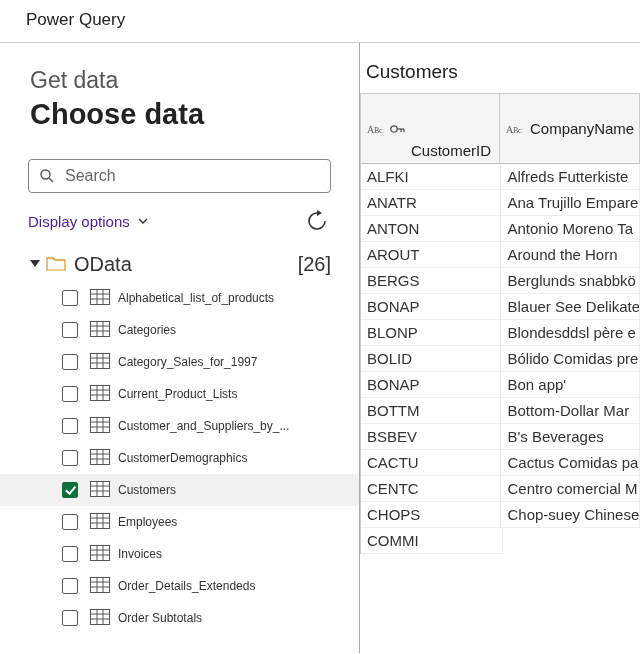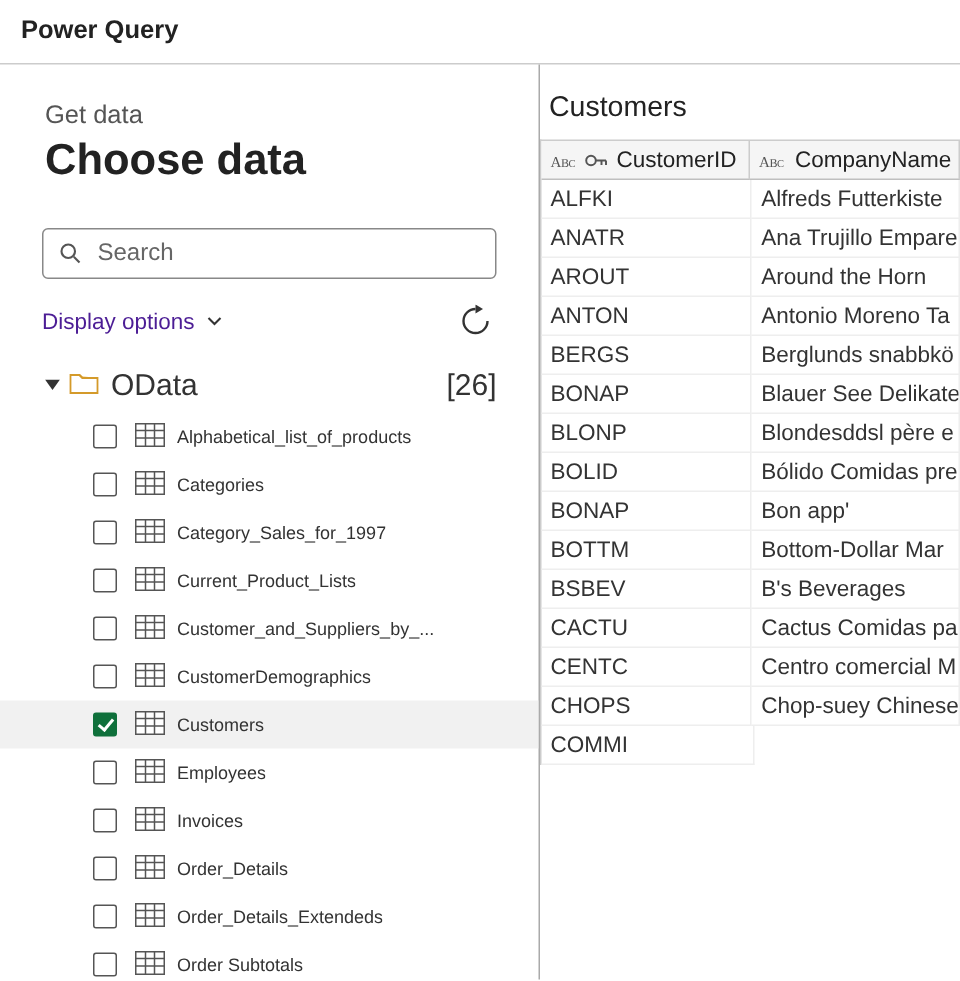--- a/index.html
+++ b/index.html
@@ -1,22 +1,22 @@
 <!DOCTYPE html>
 <html><head>
 <meta charset="utf-8">
 <style>
   * { box-sizing: border-box; }
   html, body { margin: 0; padding: 0; width: 640px; height: 654px; overflow: hidden; font-family: "Segoe UI", Arial, sans-serif; color: #333; background: #fff; }
-  .topbar { padding: 10px 14px 12px 14px; border-bottom: 1px solid #ccc; font-size: 17px; font-weight: 700; color: #222; }
+  .topbar { padding: 10px 14px 12px 26px; border-bottom: 1px solid #ccc; font-size: 17px; font-weight: 400; color: #222; }
   .content { display: flex; height: calc(654px - 44px); }
   .left { width: 360px; display: flex; flex-direction: column; border-right: 1px solid #aaa; padding: 24px 0 0 0; }
   .right { flex: 1; overflow: hidden; padding: 18px 0 0 0; }
 
-  .get-data { font-size: 17px; color: #555; margin: 0 0 2px 30px; }
+  .get-data { font-size: 23px; color: #555; margin: 0 0 2px 30px; }
   .choose-data { font-size: 29px; font-weight: 600; color: #222; margin: 2px 0 28px 30px; }
 
   .search-row { display: flex; align-items: center; padding: 0 28px 14px 28px; gap: 10px; }
   .search-box { flex: 1; display: flex; align-items: center; border: 1px solid #888; border-radius: 4px; padding: 6px 10px; font-size: 16px; color: #555; }
   .search-box svg { flex-shrink: 0; margin-right: 8px; }
   .search-input { border: none; outline: none; font-size: 16px; color: #333; width: 100%; background: transparent; }
   .search-input::placeholder { color: #666; }
 
   .refresh-btn { width: 28px; height: 28px; display: flex; align-items: center; justify-content: center; cursor: pointer; }
 
@@ -192,31 +192,20 @@
           <div class="node">
             <span class="cb"></span>
             <span class="table-icon"><svg width="20" height="16" viewBox="0 0 20 16">
                 <rect x="0.5" y="0.5" width="19" height="15" fill="#fff" stroke="#555"></rect>
                 <line x1="0.5" y1="5" x2="19.5" y2="5" stroke="#555"></line>
                 <line x1="0.5" y1="10" x2="19.5" y2="10" stroke="#555"></line>
                 <line x1="7" y1="0.5" x2="7" y2="15.5" stroke="#555"></line>
                 <line x1="13" y1="0.5" x2="13" y2="15.5" stroke="#555"></line>
               </svg></span>
             <span class="label">Invoices</span>
-          </div>
-          <div class="node">
-            <span class="cb"></span>
-            <span class="table-icon"><svg width="20" height="16" viewBox="0 0 20 16">
-                <rect x="0.5" y="0.5" width="19" height="15" fill="#fff" stroke="#555"></rect>
-                <line x1="0.5" y1="5" x2="19.5" y2="5" stroke="#555"></line>
-                <line x1="0.5" y1="10" x2="19.5" y2="10" stroke="#555"></line>
-                <line x1="7" y1="0.5" x2="7" y2="15.5" stroke="#555"></line>
-                <line x1="13" y1="0.5" x2="13" y2="15.5" stroke="#555"></line>
-              </svg></span>
-            <span class="label">Order_Details</span>
           </div>
           <div class="node">
             <span class="cb"></span>
             <span class="table-icon"><svg width="20" height="16" viewBox="0 0 20 16">
                 <rect x="0.5" y="0.5" width="19" height="15" fill="#fff" stroke="#555"></rect>
                 <line x1="0.5" y1="5" x2="19.5" y2="5" stroke="#555"></line>
                 <line x1="0.5" y1="10" x2="19.5" y2="10" stroke="#555"></line>
                 <line x1="7" y1="0.5" x2="7" y2="15.5" stroke="#555"></line>
                 <line x1="13" y1="0.5" x2="13" y2="15.5" stroke="#555"></line>
               </svg></span>
@@ -248,21 +237,21 @@
                 <text x="7" y="11" font-size="8" fill="#555" font-family="Segoe UI">B</text>
                 <text x="12" y="11" font-size="7" fill="#555" font-family="Segoe UI">C</text>
               </svg>
               <svg width="16" height="14" viewBox="0 0 16 14">
                 <circle cx="5" cy="7" r="3.2" fill="none" stroke="#555" stroke-width="1.3"></circle>
                 <line x1="8" y1="7" x2="15" y2="7" stroke="#555" stroke-width="1.3"></line>
                 <line x1="12" y1="7" x2="12" y2="10" stroke="#555" stroke-width="1.3"></line>
                 <line x1="15" y1="7" x2="15" y2="10" stroke="#555" stroke-width="1.3"></line>
               </svg>
             </span>
-            <span style="margin-left:2px;">CustomerID</span>
+            <span style="margin-left:2px;margin-top:44px;">CustomerID</span>
           </div>
           <div class="hcell col1">
             <span style="display:flex;align-items:center;">
               <svg width="18" height="14" viewBox="0 0 18 14">
                 <text x="0" y="11" font-size="10" fill="#555" font-family="Segoe UI">A</text>
                 <text x="7" y="11" font-size="8" fill="#555" font-family="Segoe UI">B</text>
                 <text x="12" y="11" font-size="7" fill="#555" font-family="Segoe UI">C</text>
               </svg>
             </span>
             <span style="margin-left:2px;">CompanyName</span>
@@ -271,26 +260,26 @@
       <div id="grid-body">
           <div class="grid-row">
             <div class="gcell col0">ALFKI</div>
             <div class="gcell col1">Alfreds Futterkiste</div>
           </div>
           <div class="grid-row">
             <div class="gcell col0">ANATR</div>
             <div class="gcell col1">Ana Trujillo Empare</div>
           </div>
           <div class="grid-row">
+            <div class="gcell col0">ANTON</div>
+            <div class="gcell col1">Antonio Moreno Ta</div>
+          </div>
+          <div class="grid-row">
             <div class="gcell col0">AROUT</div>
             <div class="gcell col1">Around the Horn</div>
-          </div>
-          <div class="grid-row">
-            <div class="gcell col0">ANTON</div>
-            <div class="gcell col1">Antonio Moreno Ta</div>
           </div>
           <div class="grid-row">
             <div class="gcell col0">BERGS</div>
             <div class="gcell col1">Berglunds snabbkö</div>
           </div>
           <div class="grid-row">
             <div class="gcell col0">BONAP</div>
             <div class="gcell col1">Blauer See Delikate</div>
           </div>
           <div class="grid-row">

